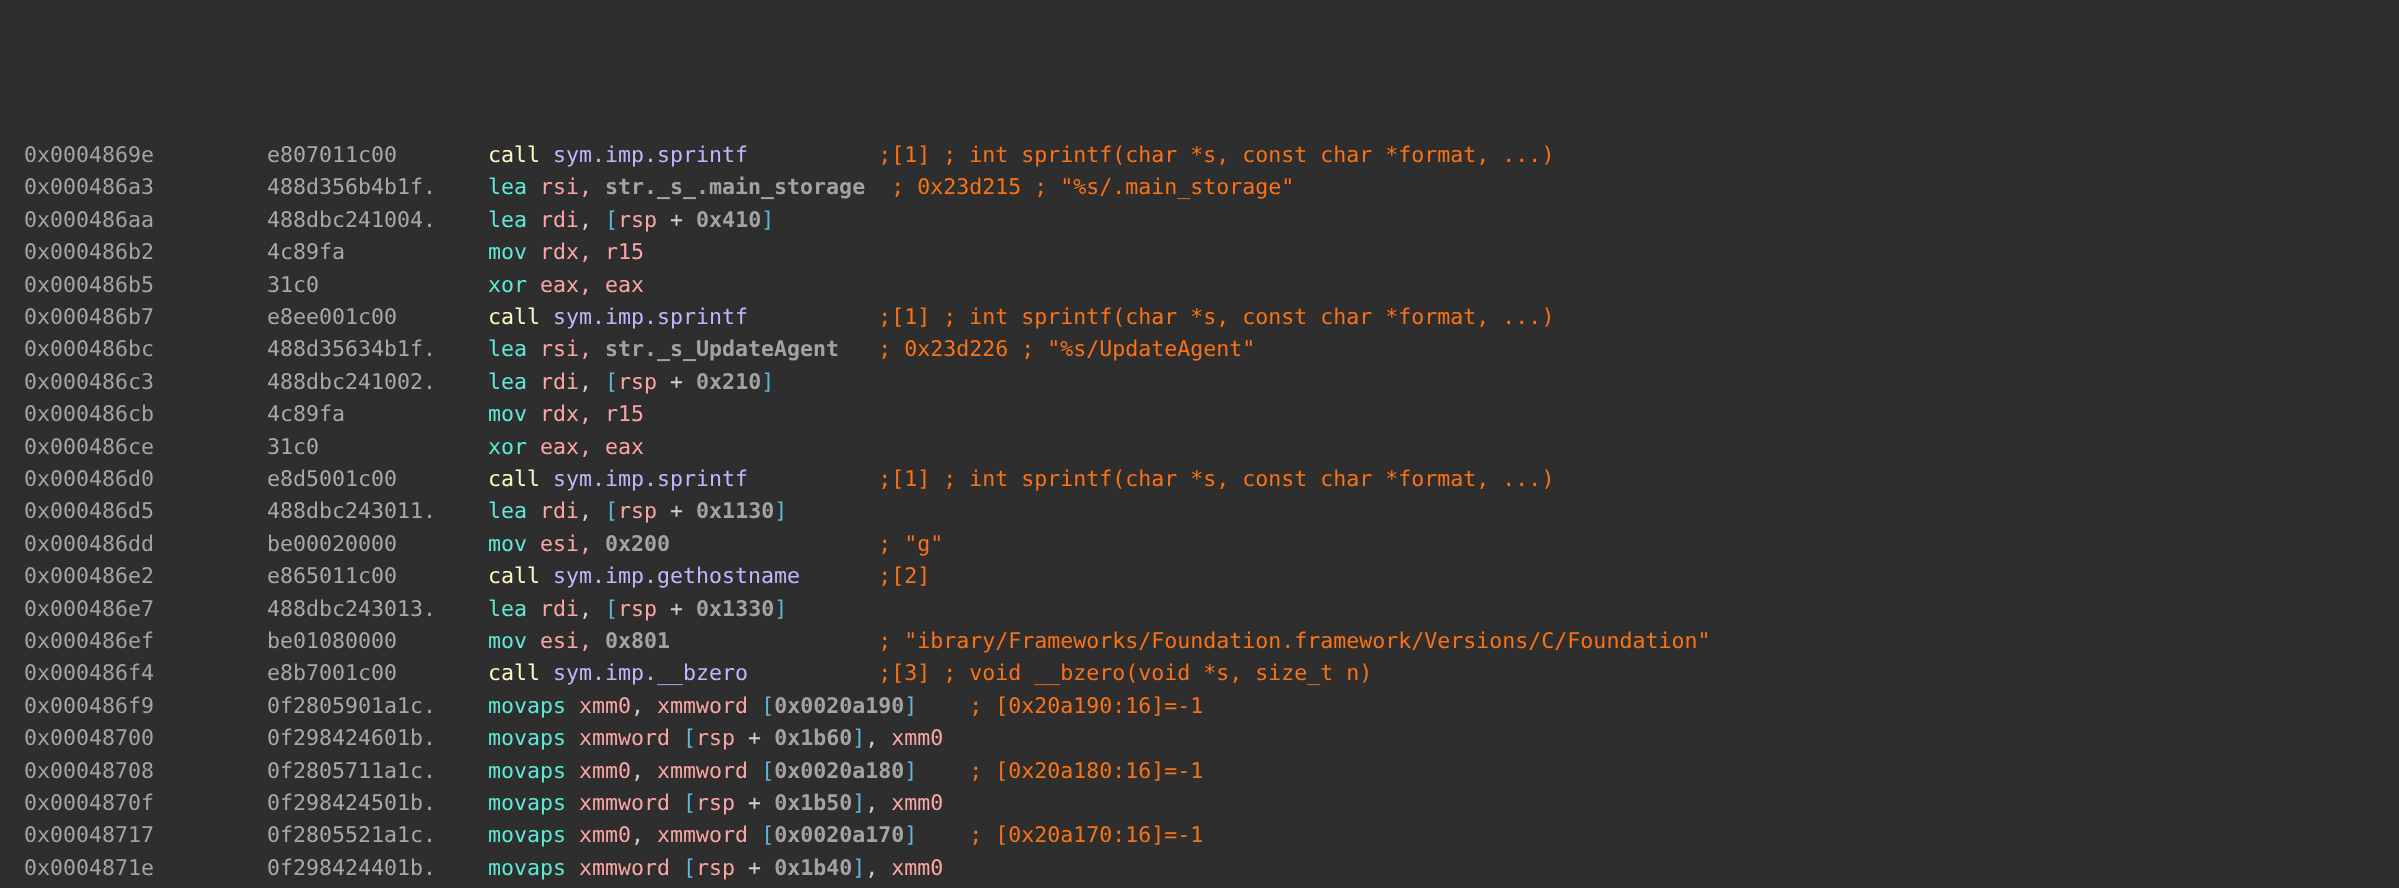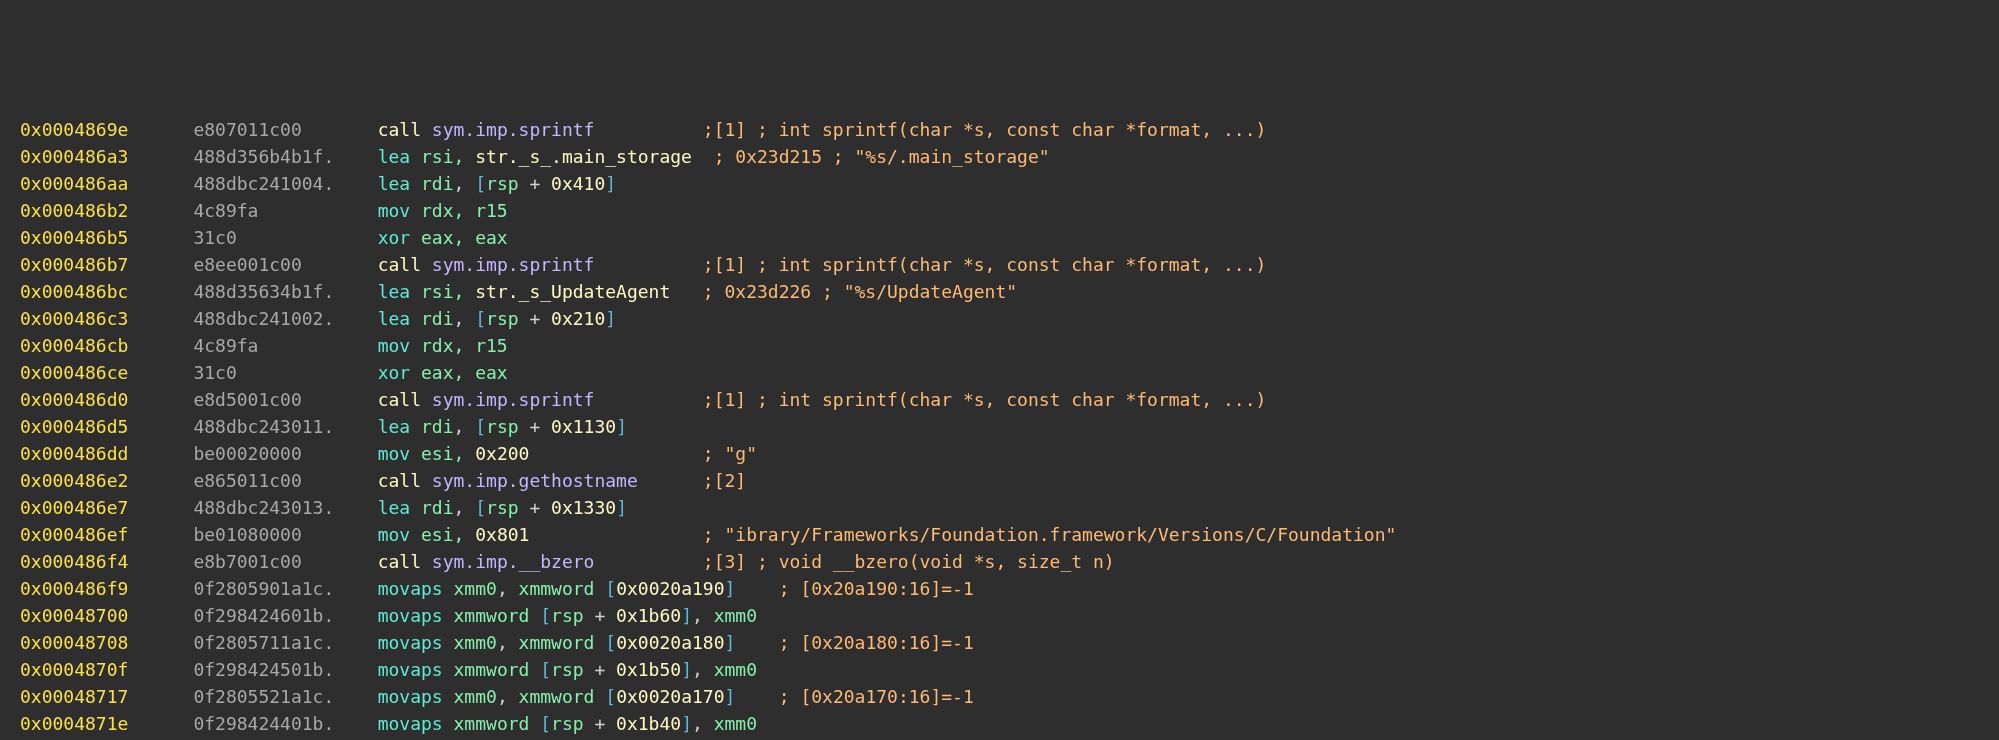--- a/index.html
+++ b/index.html
@@ -14,42 +14,44 @@
       line-height: 1.5;
       color: #d0d0d0;
       padding: 8px 20px;
       white-space: pre;
       overflow-x: auto;
     }
     .line {
       display: block;
     }
     .addr {
-      color: #fde047;
+      color: #a3a3a3;
     }
     .hexbytes {
       color: #a8a8a8;
+      margin-left: 29px;
     }
     .mnemonic {
       color: #5eead4;
     }
     .sym {
       color: #c4b5fd;
     }
     .reg {
-      color: #86efac;
+      color: #fca5a5;
     }
     .str {
-      color: #fef9c3;
+      color: #a3a3a3;
+      font-weight: bold;
     }
     .mem {
       color: #5eb6d8;
     }
     .comment {
-      color: #fdba74;
+      color: #f97316;
     }
     .callkw {
       color: #fef9c3;
     }
   </style>
 </head>
 <body>
 
 
 

